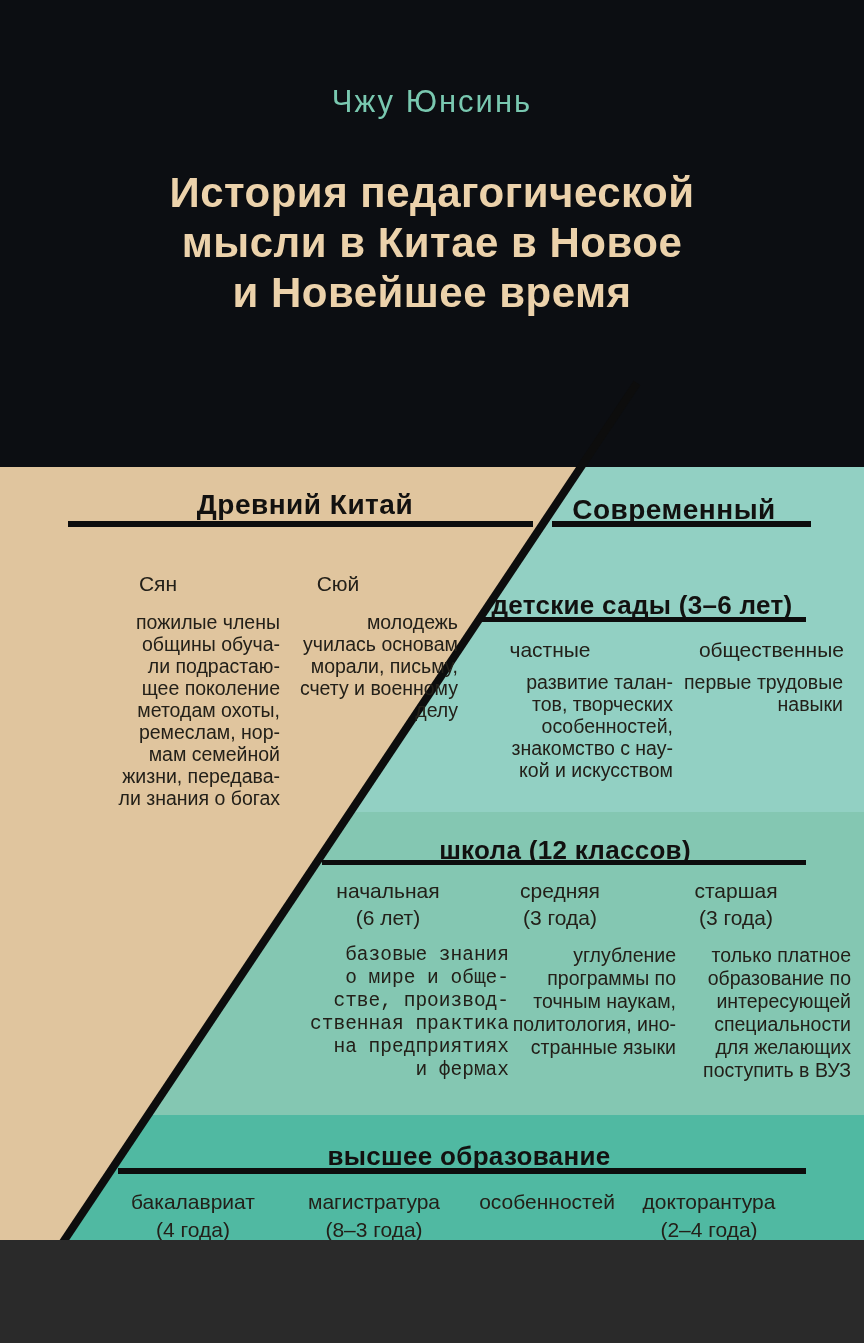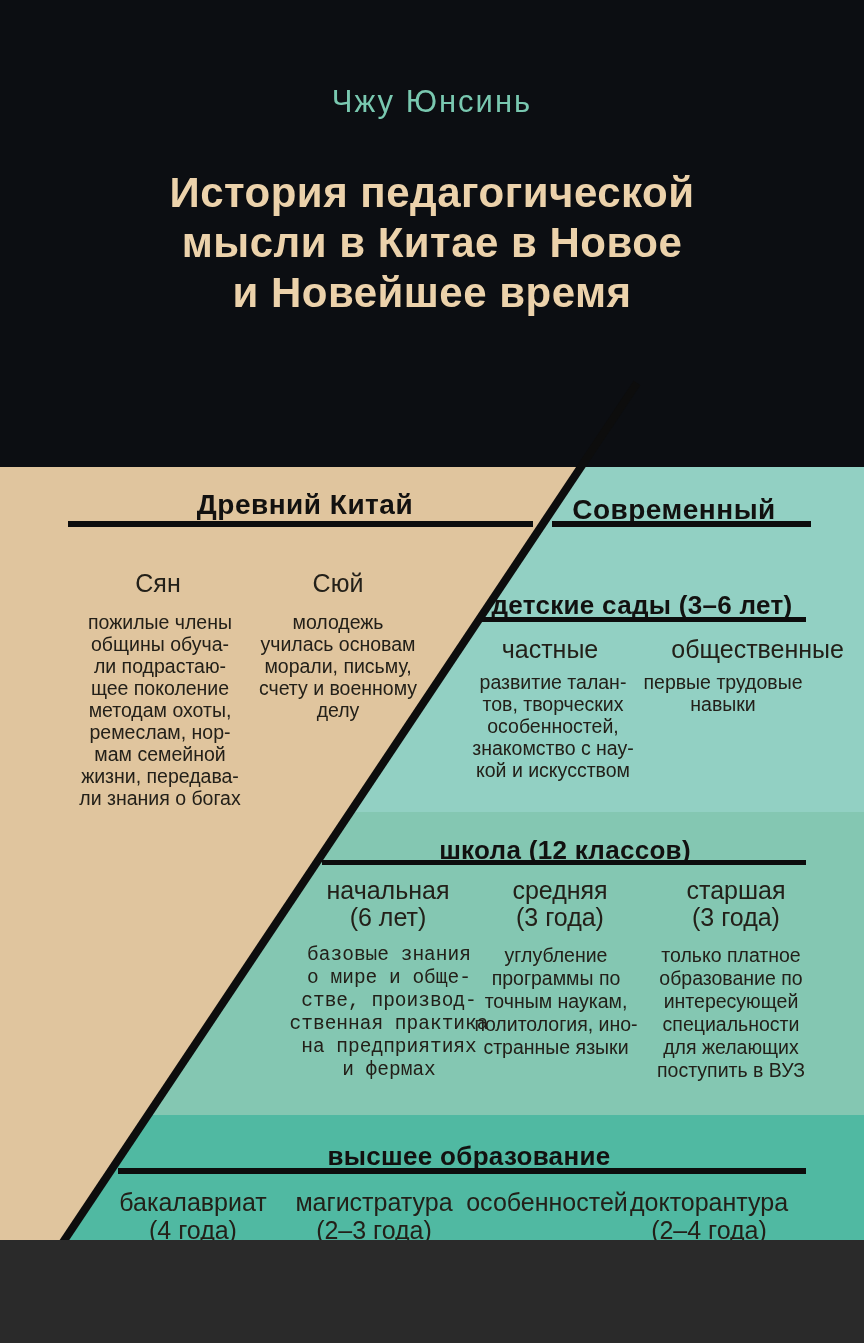--- a/index.html
+++ b/index.html
@@ -46,29 +46,29 @@
     font-size:28px; font-weight:700;
     color:#121110; letter-spacing:0.5px;
     white-space:nowrap;
   }
   .sec-hdr {
     font-size:26px; font-weight:700;
     color:#121110; letter-spacing:0.3px;
     white-space:nowrap;
   }
   .col-label {
-    font-size:25px; font-weight:400;
+    font-size:21px; font-weight:400;
     color:#232019;
     width:240px; text-align:center;
     line-height:27px;
   }
   .col-body {
     font-size:19.5px; font-weight:400;
     color:#232019;
-    width:240px; text-align:center;
+    width:240px; 
     line-height:22px;
   }
   .school-body { line-height:23px; }
   .higher-label { line-height:28px; }
 </style>
 </head>
 <body>
 
 <div class="cover">
 
@@ -153,18 +153,18 @@
 специальности
 для желающих
 поступить в ВУЗ</div>
 
   <div class="abs txt sec-hdr cx" style="left:469px; top:1141px;">высшее образование</div>
   <div class="abs rule" style="left:118px; top:1168px; width:688px; height:6px;"></div>
 
   <div class="abs txt col-label higher-label cx pre" style="left:193px; top:1188px;">бакалавриат
 (4 года)</div>
   <div class="abs txt col-label higher-label cx pre" style="left:374px; top:1188px;">магистратура
-(2–3 года)</div>
+(8–3 года)</div>
   <div class="abs txt col-label higher-label cx pre" style="left:547px; top:1188px;">особенностей</div>
   <div class="abs txt col-label higher-label cx pre" style="left:709px; top:1188px;">докторантура
 (2–4 года)</div>
 
 </div>
 
 </body></html>

